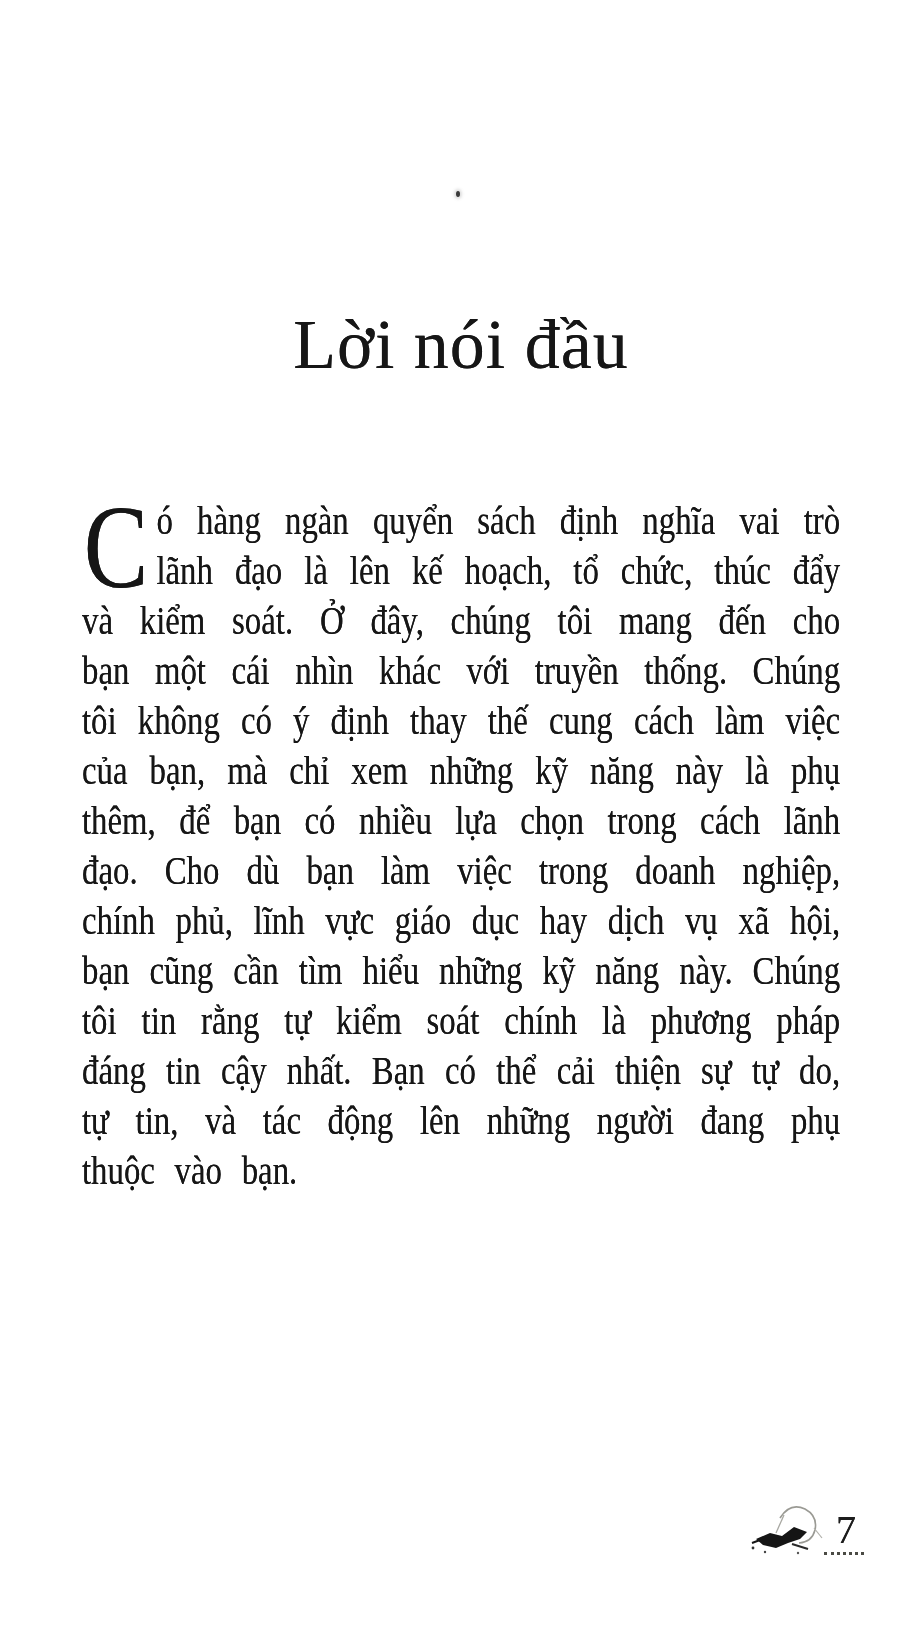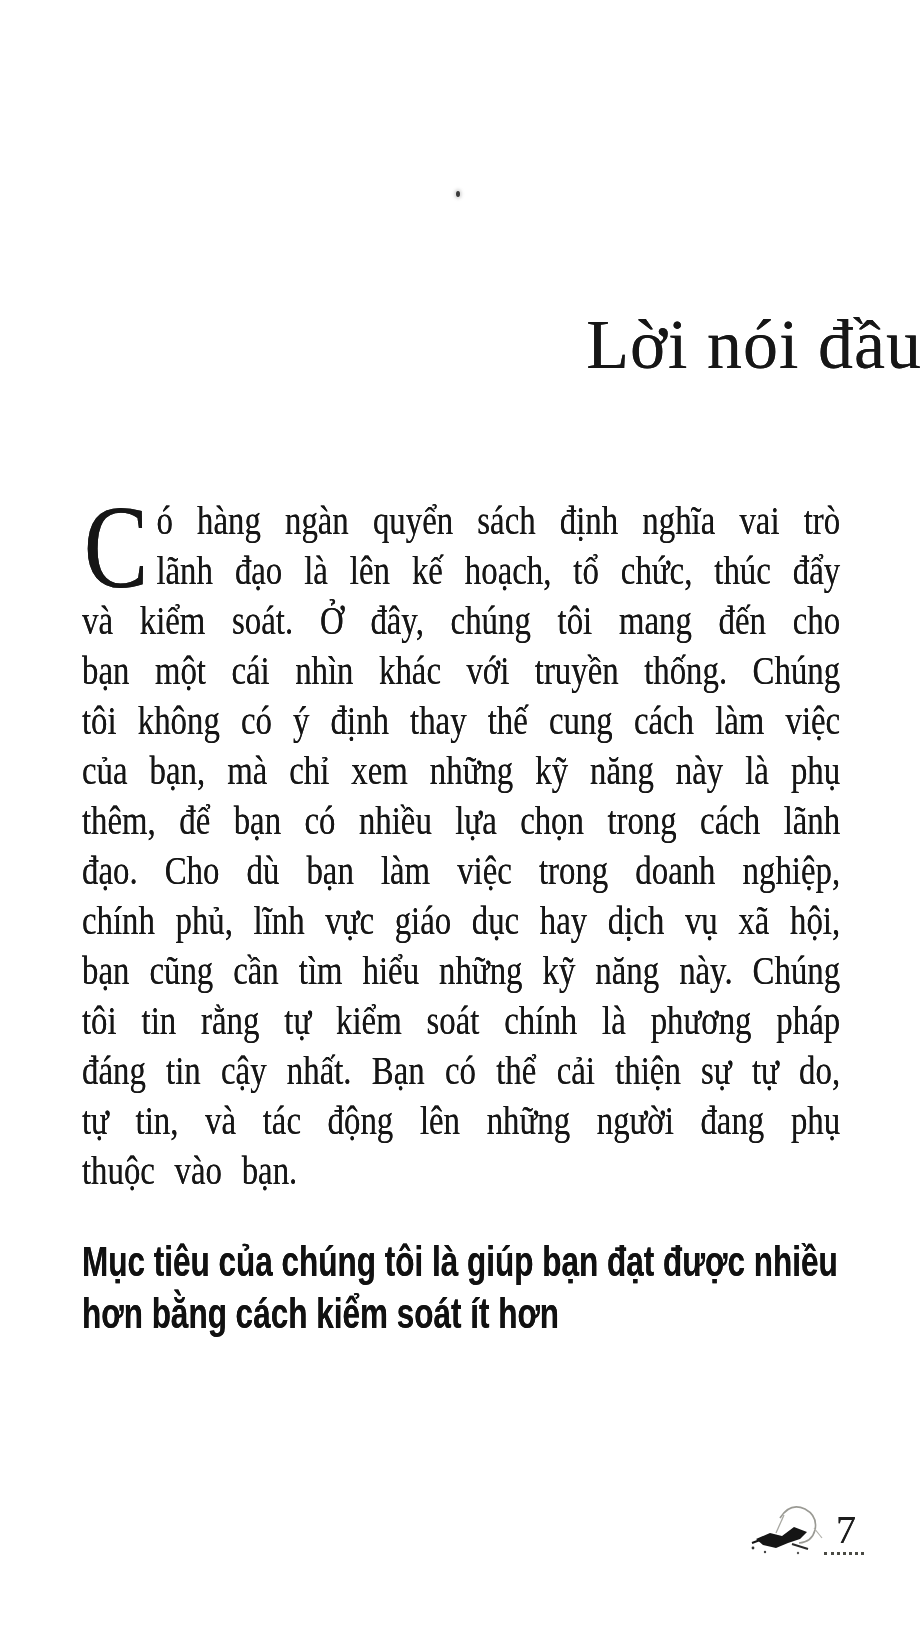--- a/index.html
+++ b/index.html
@@ -22,21 +22,21 @@
     width: 4px; height: 6px;
     background: #3a3a3a;
     border-radius: 50%;
     box-shadow: 0 0 3px 2px rgba(120,120,120,0.25);
   }
 
   .chapter-title {
     position: absolute;
     top: 258px; left: 0;
     width: 100%;
-    text-align: right;
+    text-align: center;
     font-size: 70px;
     line-height: 1.15;
     letter-spacing: 1px;
     font-weight: 400;
   }
 
   
   .para1-wrap {
     position: absolute;
     left: 82px; top: 496px;
@@ -125,23 +125,20 @@
   <div class="speck"></div>
 
   <h1 class="chapter-title ink">Lời nói đầu</h1>
 
   <div class="para1-wrap">
     <div class="para1 ink">
       <span class="drop-cap">C</span><span>ó hàng ngàn quyển sách định nghĩa vai trò lãnh đạo là lên kế hoạch, tổ chức, thúc đẩy và kiểm soát. Ở đây, chúng tôi mang đến cho bạn một cái nhìn khác với truyền thống. Chúng tôi không có ý định thay thế cung cách làm việc của bạn, mà chỉ xem những kỹ năng này là phụ thêm, để bạn có nhiều lựa chọn trong cách lãnh đạo. Cho dù bạn làm việc trong doanh nghiệp, chính phủ, lĩnh vực giáo dục hay dịch vụ xã hội, bạn cũng cần tìm hiểu những kỹ năng này. Chúng tôi tin rằng tự kiểm soát chính là phương pháp đáng tin cậy nhất. Bạn có thể cải thiện sự tự do, tự tin, và tác động lên những người đang phụ thuộc vào bạn.</span>
     </div>
   </div>
 
-  <div class="section-heading-wrap">
-    <div class="section-heading ink">Mục tiêu của chúng tôi là giúp bạn đạt được nhiều hơn bằng cách kiểm soát ít hơn</div>
-  </div>
 
 
   <div class="footer">
     <svg class="doodle" width="86" height="56" viewBox="0 0 86 56">
 
       <path d="M30 18 Q40 2 55 9 Q68 16 65 30 Q62 42 49 43" fill="none" stroke="#9a9a94" stroke-width="1.6"></path>
       <path d="M34 15 L26 33" fill="none" stroke="#a8a8a2" stroke-width="1.3"></path>
       <path d="M64 28 L72 38" fill="none" stroke="#b0b0aa" stroke-width="1.2"></path>
 
       <path d="M6 39 L20 33 L32 36 L44 27 L57 32 L50 39 L38 43 L26 48 L13 45 Z" fill="#151515"></path>

